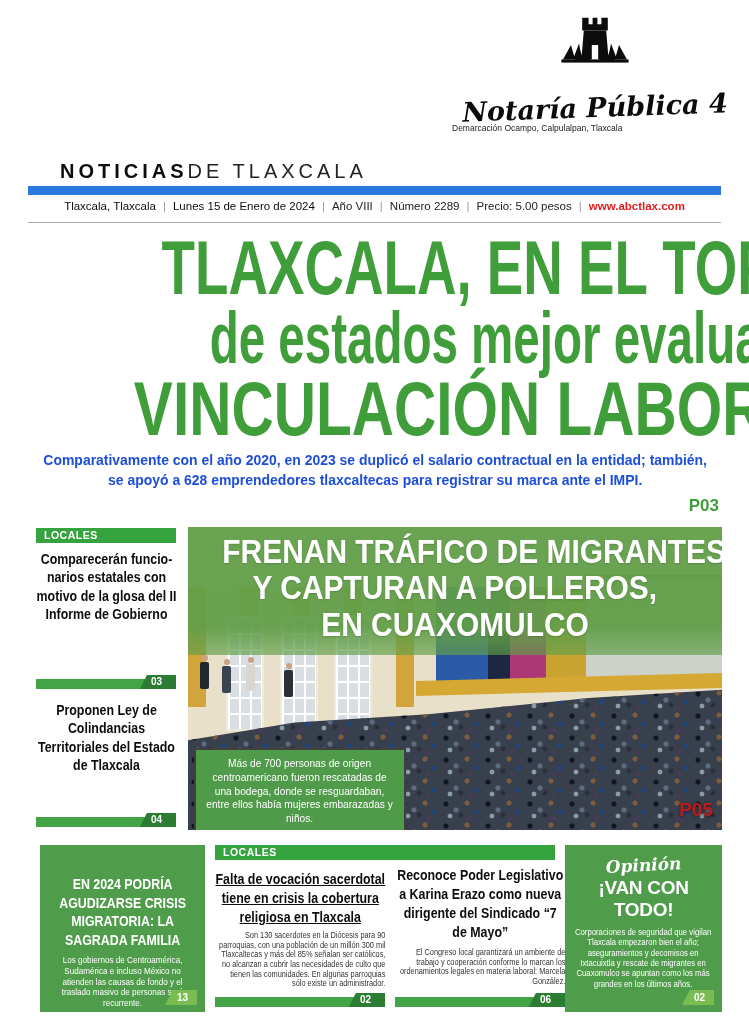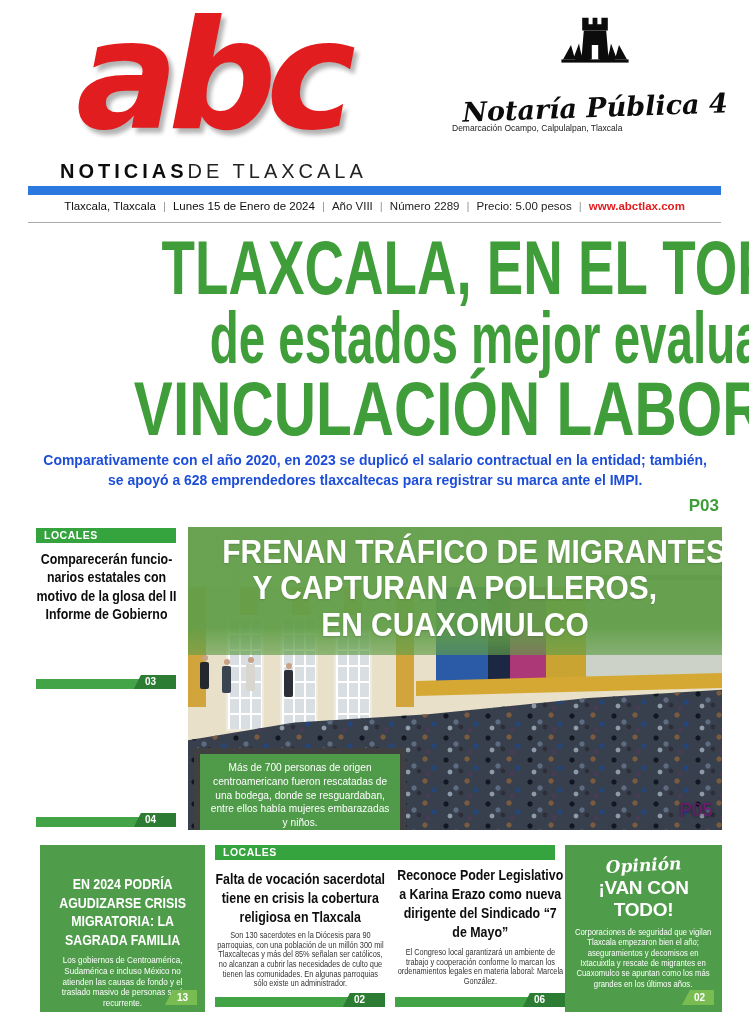--- a/index.html
+++ b/index.html
@@ -38,21 +38,21 @@
         font-weight:bold;font-size:15.5px;line-height:1.32;}
   .p03{position:absolute;right:30px;top:496px;color:#3f9d3a;font-weight:bold;font-size:17px;}
   
   .cx80{display:block;width:125%;margin-left:-12.5%;transform:scaleX(.8);transform-origin:50% 0;}
   .cx90{display:block;width:111.1%;margin-left:-5.55%;transform:scaleX(.9);transform-origin:50% 0;}
   
   .secbar{position:absolute;height:15px;background:#35a33e;color:#fff;font-weight:bold;
         font-size:10.5px;letter-spacing:.5px;line-height:15px;padding-left:8px;box-sizing:border-box;}
   .pagebar{position:absolute;height:10px;background:#43a447;}
   .chip{position:absolute;right:0;bottom:0;background:#2d7c33;color:#fff;font-weight:bold;
-        font-size:10px;line-height:14px;padding:0 20px 0 11px;
+        font-size:10px;line-height:14px;padding:0 14px 0 11px;
         clip-path:polygon(7px 0,100% 0,100% 100%,0 100%);}
   .chipbox{position:absolute;right:8px;bottom:7px;background:#79bd52;color:#fff;font-weight:bold;
         font-size:10px;line-height:15px;padding:0 9px 0 12px;
         clip-path:polygon(8px 0,100% 0,100% 100%,0 100%);}
   
   .lc-title{position:absolute;left:36px;width:140px;text-align:center;font-weight:bold;
         color:#0d0d0d;font-size:15.5px;line-height:1.18;}
   .lc-body{position:absolute;left:36px;width:140px;text-align:center;color:#333;
         font-size:9px;line-height:1.2;}
   
@@ -83,43 +83,42 @@
           radial-gradient(circle at 21px 16px,#2e2e38 2px,transparent 2.8px);
         background-size:42px 22px;}
   .person{position:absolute;width:9px;height:34px;}
   .person .head{width:6px;height:6px;border-radius:50%;background:#c9a184;margin:0 auto;}
   .person .torso{width:9px;height:27px;border-radius:2px;margin-top:1px;}
   .ph-overlay{position:absolute;left:0;top:0;right:0;height:128px;padding-top:6px;box-sizing:border-box;
         background:linear-gradient(rgba(97,158,72,.94) 0 78%,rgba(97,158,72,.65));text-align:center;}
   .ph-hl{color:#fff;font-weight:bold;font-size:34px;line-height:1.07;}
   .ph-hl span{display:inline-block;white-space:nowrap;transform:scaleX(.88);
         text-shadow:0 1px 2px rgba(0,0,0,.15);}
-  .caption{position:absolute;left:6px;top:221px;width:212px;background:#4f9b49;border:6px solid #404040;
+  .caption{position:absolute;left:6px;top:221px;width:212px;background:#4f9b49;border:2px solid #404040;
         color:#fff;text-align:center;font-size:11.3px;line-height:1.22;padding:7px 9px;box-sizing:border-box;}
-  .p05{position:absolute;right:9px;top:272px;color:#701a75;font-weight:normal;font-size:19px;
+  .p05{position:absolute;right:9px;top:272px;color:#b91c1c;font-weight:bold;font-size:19px;
         text-shadow:0 1px 3px rgba(0,0,0,.5);}
   
   .greenbox{position:absolute;top:845px;height:167px;background:#4f9c4a;color:#fff;
         box-sizing:border-box;padding:10px 10px;text-align:center;}
   .gb-title{font-weight:bold;font-size:15.5px;line-height:1.2;margin-top:20px;}
   .gb-body{font-size:9px;line-height:1.18;margin-top:6px;}
   .op-label{font-family:"DejaVu Serif","Liberation Serif",serif;font-style:italic;font-weight:bold;
         font-size:17px;transform:rotate(-3deg);display:block;}
   .op-title{font-weight:bold;font-size:19px;letter-spacing:-.3px;margin-top:2px;}
   .op-body{font-size:8.6px;line-height:1.2;margin-top:6px;}
   .bc-title{position:absolute;width:170px;text-align:center;font-weight:bold;color:#0d0d0d;
         font-size:15.5px;line-height:1.22;}
-  .bc-body{position:absolute;width:170px;text-align:center;color:#333;font-size:8.2px;line-height:1.18;}
+  .bc-body{position:absolute;width:170px;text-align:right;color:#333;font-size:8.2px;line-height:1.18;}
 </style>
 </head>
 <body>
 
 <div class="page">
 
-  <div class="logo">abc</div>
   <div class="tagline">
     <span class="b">NOTICIAS</span>
     <span class="r">DE TLAXCALA</span>
   </div>
 
   <div class="ad">
     <span>
       <svg width="96" height="82" viewBox="0 0 120 100">
         <g fill="#0c0c0c">
           <path d="M44 6 h8 v8 h5 v-8 h6 v8 h5 v-8 h8 v16 h-32 z"></path>
@@ -165,20 +164,23 @@
 
   <div class="secbar" style="left:36px;top:528px;width:140px;">LOCALES</div>
 
   <div class="lc-title" style="top:550px;">
       <span class="cx80">Comparecerán funcio-narios estatales con motivo de la glosa del II Informe de Gobierno</span>
     </div>
   <div class="pagebar" style="left:36px;top:679px;width:140px;">
     <span class="chip">03</span>
   </div>
 
+  <div class="lc-title" style="top:701px;">
+      <span class="cx80">Proponen Ley de Colindancias Territoriales del Estado de Tlaxcala</span>
+    </div>
   <div class="pagebar" style="left:36px;top:817px;width:140px;">
     <span class="chip">04</span>
   </div>
 
   <div class="photo">
     <div class="ph-ceiling"></div>
     <div class="ph-pillars"></div>
     <div class="ph-window" style="left:38px;"></div>
     <div class="ph-window" style="left:92px;"></div>
     <div class="ph-window" style="left:146px;"></div>
@@ -223,21 +225,21 @@
         <span class="cx80">EN 2024 PODRÍA AGUDIZARSE CRISIS MIGRATORIA: LA SAGRADA FAMILIA</span>
       </div>
     <div class="gb-body">
         <span class="cx90">Los gobiernos de Centroamérica, Sudamérica e incluso México no atienden las causas de fondo y el traslado masivo de personas será recurrente.</span>
       </div>
     <span class="chipbox">13</span>
   </div>
 
   <div class="secbar" style="left:215px;top:845px;width:340px;">LOCALES</div>
 
-  <div class="bc-title" style="left:215px;top:870px;">
+  <div class="bc-title" style="left:215px;top:870px;text-decoration:underline;">
       <span class="cx80">Falta de vocación sacerdotal tiene en crisis la cobertura religiosa en Tlaxcala</span>
     </div>
   <div class="bc-body" style="left:215px;top:931px;">
       <span class="cx90">Son 130 sacerdotes en la Diócesis para 90 parroquias, con una población de un millón 300 mil Tlaxcaltecas y más del 85% señalan ser católicos, no alcanzan a cubrir las necesidades de culto que tienen las comunidades. En algunas parroquias sólo existe un administrador.</span>
     </div>
   <div class="pagebar" style="left:215px;top:997px;width:170px;">
     <span class="chip">02</span>
   </div>
 
   <div class="bc-title" style="left:395px;top:866px;">

